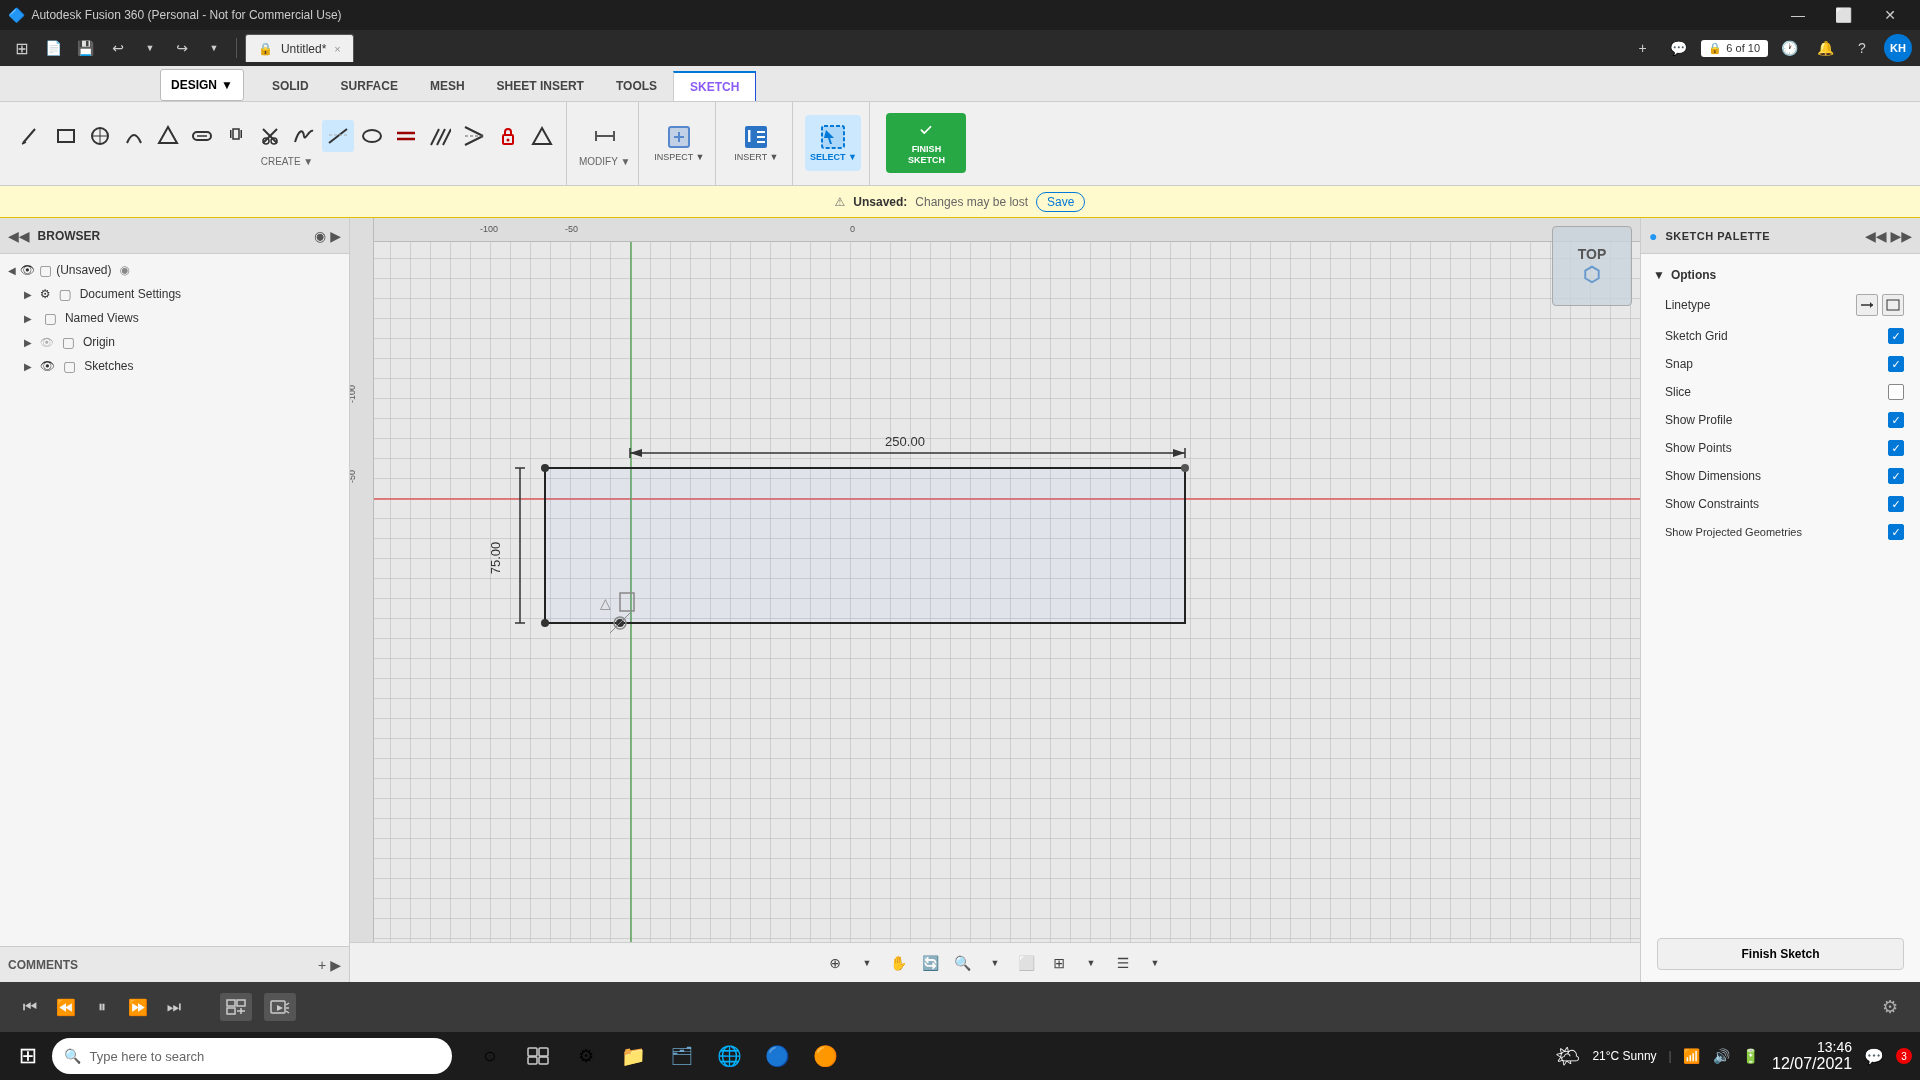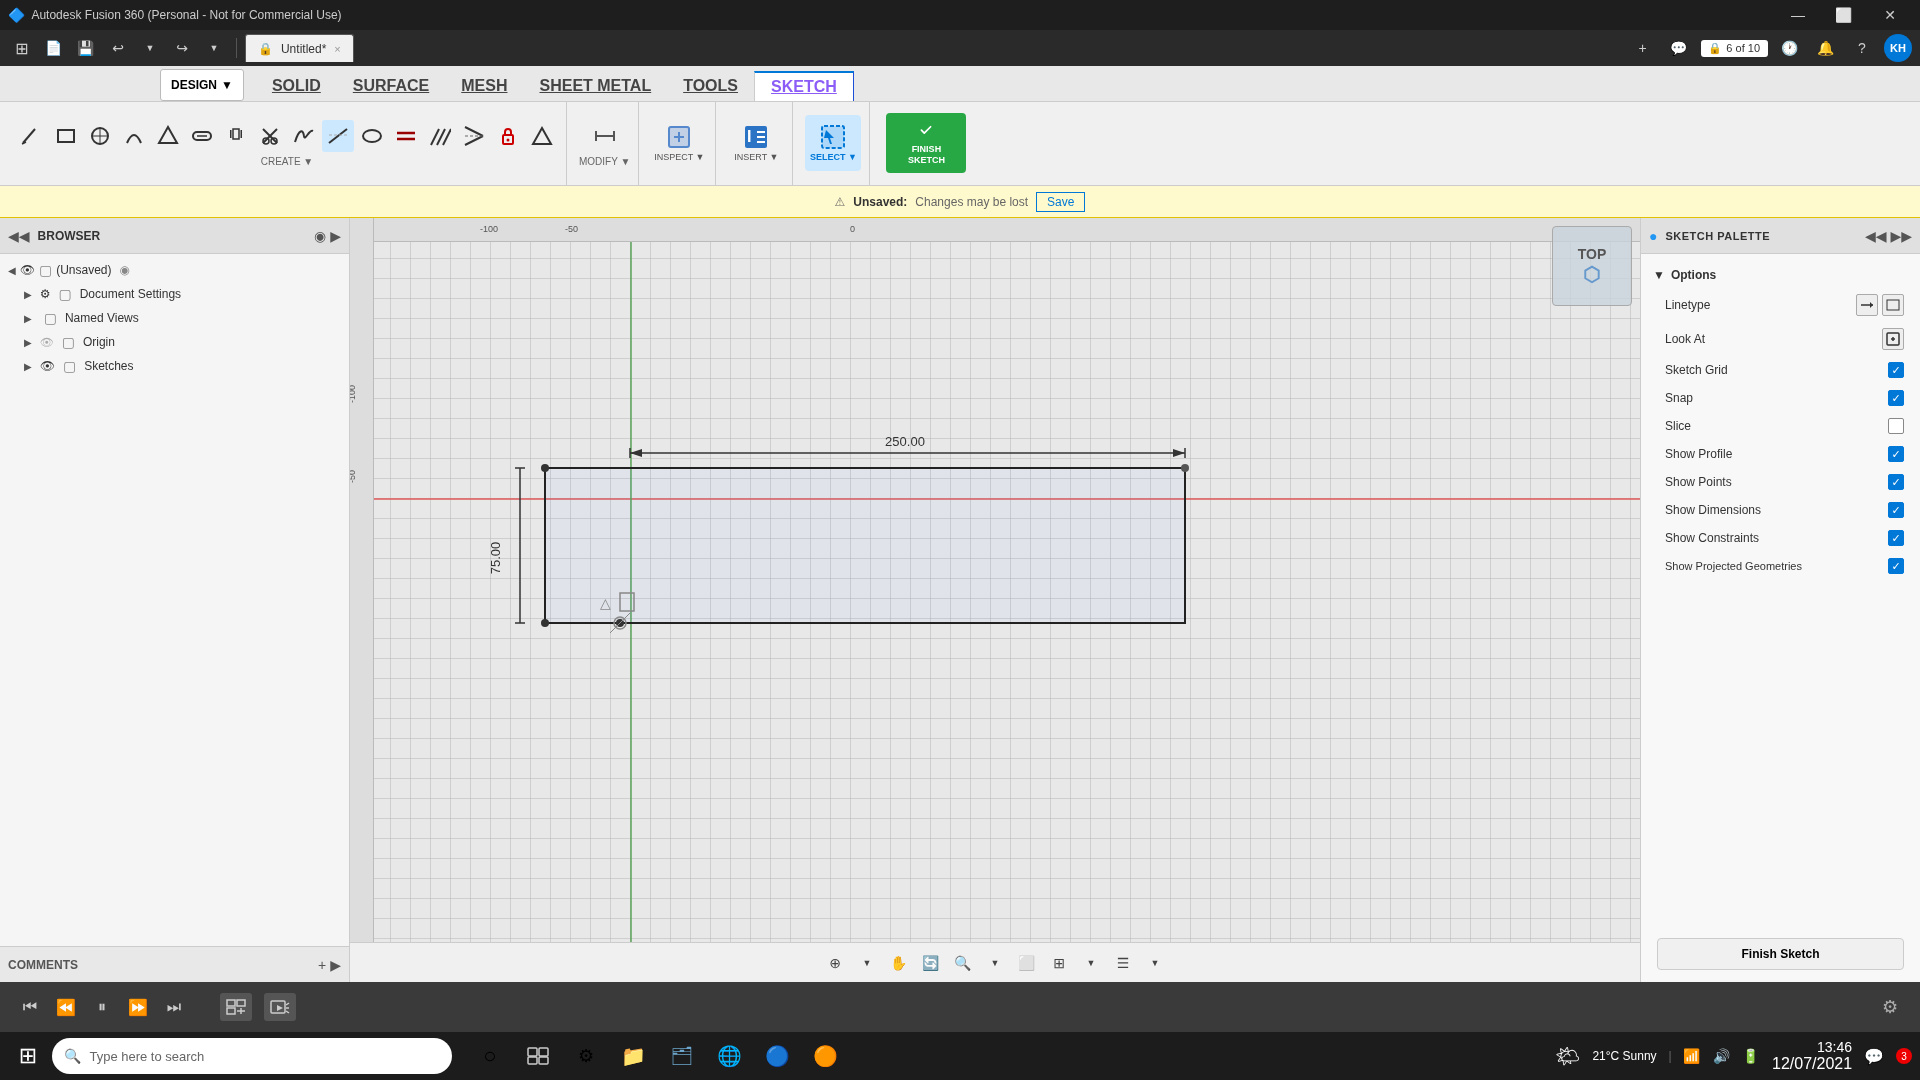--- a/index.html
+++ b/index.html
@@ -16,30 +16,29 @@
     #toolbar-tabs {
       height: 36px;
       background: #e8e8e8;
       display: flex;
       align-items: flex-end;
       padding-left: 160px;
       border-bottom: 1px solid #ccc;
     }
     .toolbar-tab {
       padding: 6px 16px;
-      font-size: 16px;
+      font-size: 12px;
       font-weight: 600;
       cursor: pointer;
       color: #444;
       border: none;
       background: transparent;
       height: 30px;
       display: flex;
       align-items: center;
-      text-decoration: underline;
     }
     .toolbar-tab.active {
       background: #fff;
       color: #8b5cf6;
       border-top: 2px solid #0078d7;
       border-left: 1px solid #ccc;
       border-right: 1px solid #1d4ed8;
     }
     #toolbar-content {
       display: flex;
@@ -176,21 +175,21 @@
       justify-content: center;
       gap: 8px;
       font-size: 12px;
       color: #666;
     }
     #unsaved-bar .save-btn {
       background: transparent;
       border: 1px solid #0078d7;
       color: #0078d7;
       padding: 2px 10px;
-      border-radius: 0;
+      border-radius: 10px;
       cursor: pointer;
       font-size: 12px;
       text-align: center;
     }
 
     
     #canvas-area {
       flex: 1;
       background: #e8e8e8;
       position: relative;
@@ -650,21 +649,21 @@
 
 <div id="toolbar">
   <div id="toolbar-tabs">
     <button class="design-btn">
       <span>DESIGN</span>
       <span>▼</span>
     </button>
     <button class="toolbar-tab">SOLID</button>
     <button class="toolbar-tab">SURFACE</button>
     <button class="toolbar-tab">MESH</button>
-    <button class="toolbar-tab">SHEET METAL</button>
+    <button class="toolbar-tab">SHEET INSERT</button>
     <button class="toolbar-tab">TOOLS</button>
     <button class="toolbar-tab active">SKETCH</button>
   </div>
 
   <div id="toolbar-content">
 
     <div class="toolbar-group">
       <div class="toolbar-icons">
 
         <button class="toolbar-icon" title="Line">
@@ -1022,30 +1021,20 @@
                 </svg>
             </div>
             <div class="palette-icon-btn">
               <svg width="14" height="14" viewBox="0 0 14 14">
                   <rect x="1" y="2" width="12" height="10" fill="none" stroke="#333" stroke-width="1"></rect>
                 </svg>
             </div>
           </div>
         </div>
 
-        <div class="palette-row">
-          <span>Look At</span>
-          <div class="palette-icon-btn">
-            <svg width="14" height="14" viewBox="0 0 14 14">
-                <rect x="1" y="1" width="12" height="12" rx="1" fill="none" stroke="#333" stroke-width="1.5"></rect>
-                <line x1="5" y1="7" x2="9" y2="7" stroke="#333" stroke-width="1.5"></line>
-                <line x1="7" y1="5" x2="7" y2="9" stroke="#333" stroke-width="1.5"></line>
-              </svg>
-          </div>
-        </div>
 
         <div class="palette-row">
           <span>Sketch Grid</span>
           <div class="checkbox checked">✓</div>
         </div>
 
         <div class="palette-row">
           <span>Snap</span>
           <div class="checkbox checked">✓</div>
         </div>

